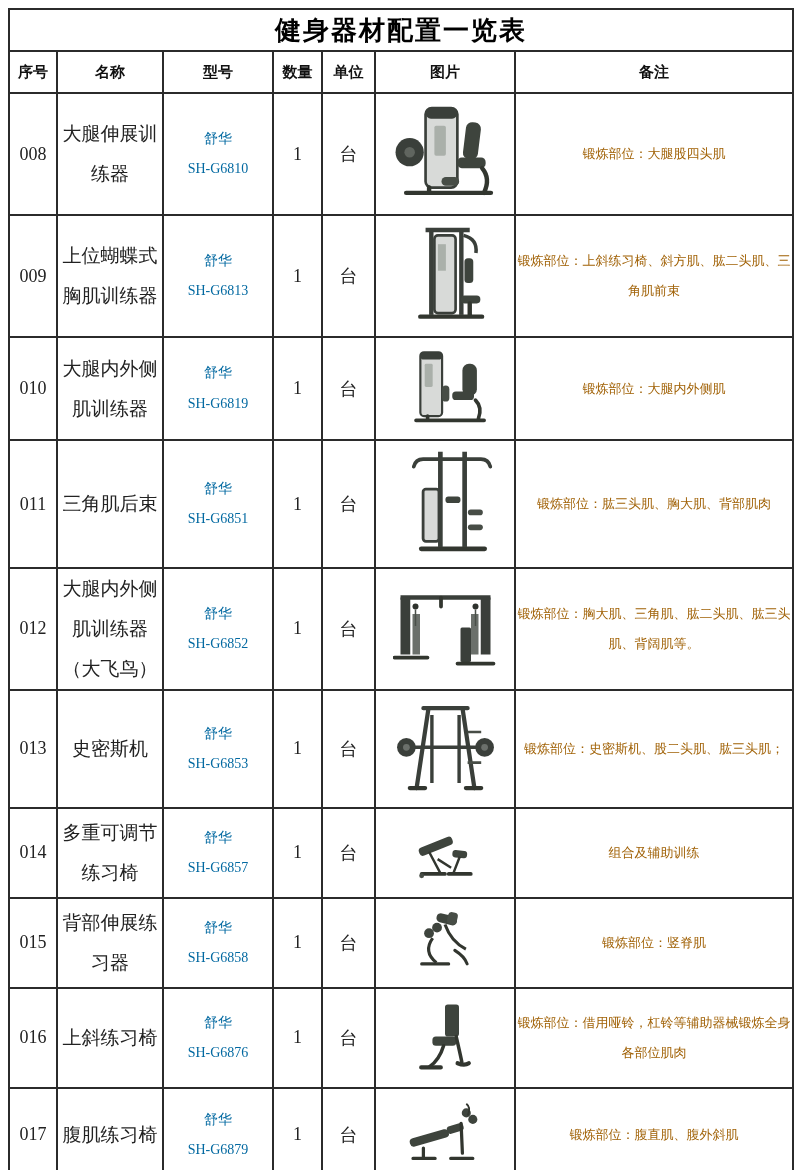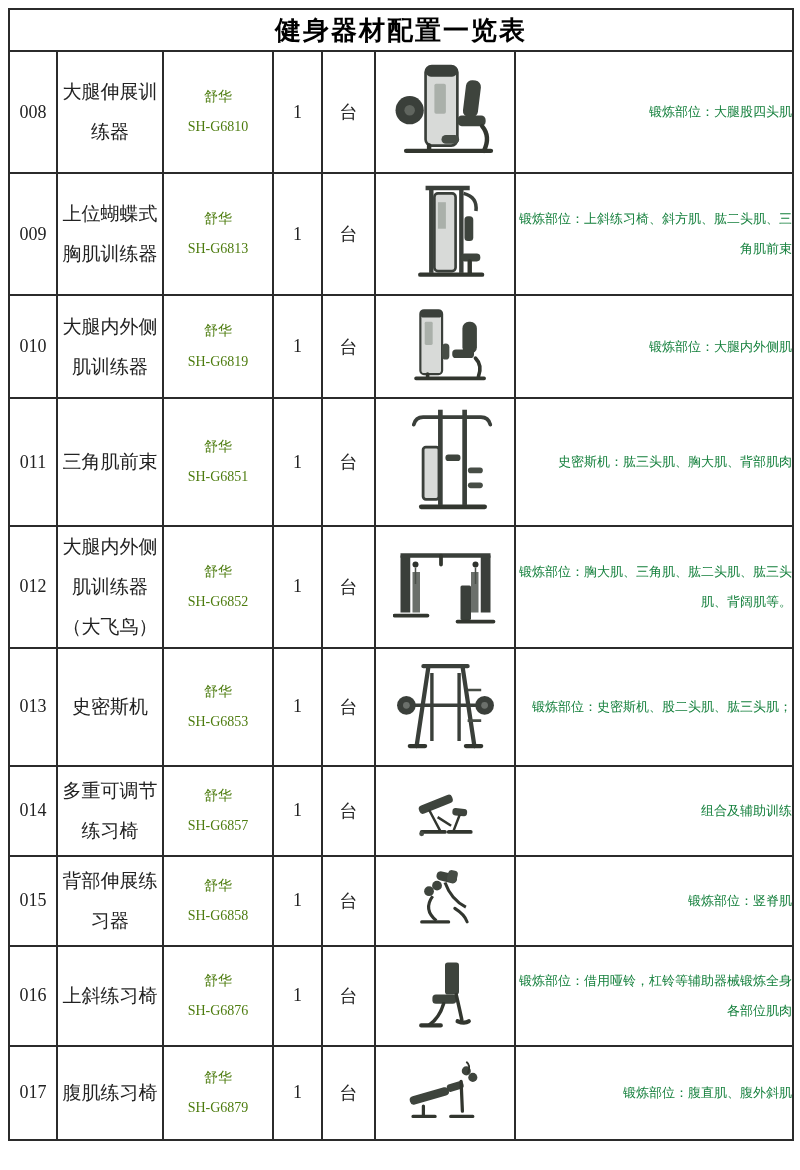--- a/index.html
+++ b/index.html
@@ -38,26 +38,26 @@
     font-weight:bold;
     text-align:center;
     color:#111;
   }
   td.c-seq,td.c-qty,td.c-unit{
     text-align:center;font-size:18px;color:#222;
   }
   td.c-name{
     text-align:center;font-size:19px;line-height:2.1;color:#222;padding:0 3px;
   }
-  td.c-model{text-align:center;font-size:14px;color:#4d7c0f;margin-left:24px;}
+  td.c-model{text-align:center;font-size:14px;color:#0369a1;margin-left:24px;}
   td.c-model .mline{line-height:2.15;}
   td.c-img{text-align:center;}
   td.c-img svg{display:inline-block;vertical-align:middle;}
   td.c-remark{
-    text-align:right;font-size:13px;line-height:2.3;color:#15803d;
+    text-align:center;font-size:13px;line-height:2.3;color:#a16207;
     padding:0 2px 0 12px;
   }
 </style>
 </head>
 <body>
 
 <div class="sheet">
   <table class="cfg">
     <colgroup>
       <col style="width:48px">
@@ -65,20 +65,29 @@
         <col style="width:110px">
       <col style="width:49px">
         <col style="width:53px">
         <col style="width:140px">
         <col style="width:278px">
     </colgroup>
     <thead>
       <tr>
         <th class="title-cell" colspan="7">健身器材配置一览表</th>
       </tr>
+      <tr class="header-row">
+        <th>序号</th>
+        <th>名称</th>
+        <th>型号</th>
+        <th>数量</th>
+        <th>单位</th>
+        <th>图片</th>
+        <th>备注</th>
+      </tr>
     </thead>
     <tbody id="rows">
         <tr style="height: 122px;">
     <td class="c-seq">008</td>
     <td class="c-name">大腿伸展训练器</td>
     <td class="c-model">
       <div class="mline">舒华</div>
       <div class="mline">SH-G6810</div>
     </td>
     <td class="c-qty">1</td>
@@ -133,38 +142,38 @@
                 <rect x="42" y="26" width="11" height="32" rx="2" fill="#aab0aa"></rect>
 <rect x="94" y="26" width="20" height="44" rx="9" fill="#3e443d"></rect>
                 <rect x="80" y="64" width="30" height="12" rx="5" fill="#3e443d"></rect>
 <rect x="66" y="56" width="10" height="22" rx="5" fill="#474d46"></rect>
 <path d="M30 104 H124 M46 98 v6 M112 76 q10 10 4 26" stroke="#32362f" stroke-width="5" fill="none" stroke-linecap="round"></path>
               </svg></span></td>
     <td class="c-remark">锻炼部位：大腿内外侧肌</td>
   </tr>
         <tr style="height: 128px;">
     <td class="c-seq">011</td>
-    <td class="c-name">三角肌前束</td>
+    <td class="c-name">三角肌后束</td>
     <td class="c-model">
       <div class="mline">舒华</div>
       <div class="mline">SH-G6851</div>
     </td>
     <td class="c-qty">1</td>
     <td class="c-unit">台</td>
     <td class="c-img"><span class="imgwrap"><svg viewBox="0 0 140 120" width="131" height="112" xmlns="http://www.w3.org/2000/svg">
                 <rect x="62" y="4" width="5" height="102" fill="#3a3f3a"></rect>
                 <rect x="88" y="4" width="5" height="102" fill="#3a3f3a"></rect>
 <path d="M46 12 H108 M46 12 q-8 0 -10 8 M108 12 q8 0 10 8" stroke="#3a3f3a" stroke-width="4" fill="none" stroke-linecap="round"></path>
 <rect x="46" y="44" width="17" height="56" rx="3" fill="#d8dad8" stroke="#3a3f3a" stroke-width="3"></rect>
 <rect x="70" y="52" width="16" height="7" rx="3" fill="#3e443d"></rect>
 <rect x="94" y="66" width="16" height="6" rx="3" fill="#474d46"></rect>
                 <rect x="94" y="82" width="16" height="6" rx="3" fill="#474d46"></rect>
 <path d="M44 108 H112" stroke="#32362f" stroke-width="5" stroke-linecap="round"></path>
               </svg></span></td>
-    <td class="c-remark">史密斯机：肱三头肌、胸大肌、背部肌肉</td>
+    <td class="c-remark">锻炼部位：肱三头肌、胸大肌、背部肌肉</td>
   </tr>
         <tr style="height: 106px;">
     <td class="c-seq">012</td>
     <td class="c-name">大腿内外侧肌训练器（大飞鸟）</td>
     <td class="c-model">
       <div class="mline">舒华</div>
       <div class="mline">SH-G6852</div>
     </td>
     <td class="c-qty">1</td>
     <td class="c-unit">台</td>

